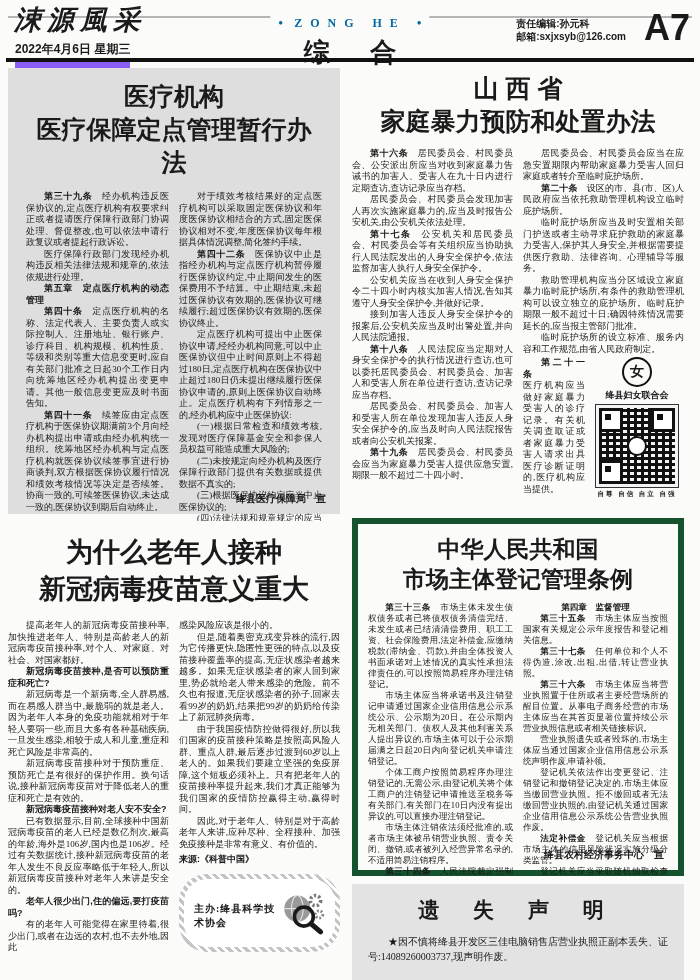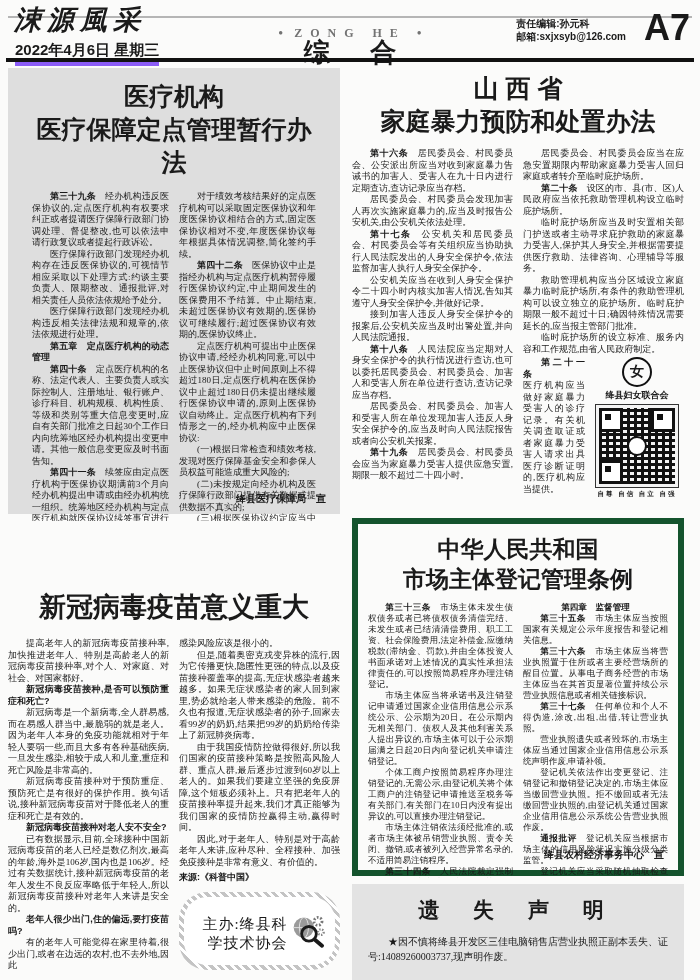--- a/index.html
+++ b/index.html
@@ -2,31 +2,31 @@
 <html><head>
 <meta charset="utf-8">
 <style>
   html,body{margin:0;padding:0;background:#ffffff;}
   .page{width:700px;height:980px;overflow:hidden;background:#fbfbfa;position:relative;
         color:#1a1a1a;font-family:"Liberation Serif",serif;}
 
   
   .hdr{position:relative;height:62px;}
   .hdr-line{position:absolute;top:16px;left:8px;right:8px;height:2px;background:#b5b5b5;}
-  .hdr-pinyin{position:absolute;top:26px;left:50%;transform:translateX(-50%);
-              background:#fbfbfa;padding:0 8px;color:#737373;font-weight:bold;
+  .hdr-pinyin{position:absolute;top:16px;left:50%;transform:translateX(-50%);
+              background:#fbfbfa;padding:0 8px;color:#0369a1;font-weight:bold;
               font-size:12px;letter-spacing:8px;white-space:nowrap;font-family:"Liberation Serif",serif;}
   .hdr-pinyin .dot{font-size:8px;letter-spacing:0;vertical-align:2px;}
   .hdr-section{position:absolute;top:35px;left:50%;transform:translateX(-50%);
                font-family:Liberation Serif, serif;font-weight:bold;font-size:26px;
                word-spacing:34px;white-space:nowrap;}
   .masthead{position:absolute;left:14px;top:2px;font-family:"DejaVu Serif",serif;
             font-style:italic;font-weight:bold;font-size:27px;letter-spacing:6px;white-space:nowrap;}
   .hdr-date{position:absolute;left:15px;top:41px;font-family:"Liberation Sans",sans-serif;
-            font-weight:bold;font-size:15px;border-bottom:4px solid #8b5cf6;padding-bottom:2px;}
+            font-weight:bold;font-size:12px;border-bottom:8px solid #8b5cf6;padding-bottom:2px;}
   .hdr-editor{position:absolute;right:74px;top:17px;font-family:"Liberation Sans",sans-serif;
               font-weight:bold;font-size:10px;line-height:13px;}
   .hdr-pageno{position:absolute;right:10px;top:10px;font-family:"Liberation Sans",sans-serif;
               font-weight:900;font-size:36px;line-height:36px;}
   .hdr-bar{position:absolute;left:6px;right:6px;bottom:0;height:4px;background:#111;}
 
   
   .content{display:flex;gap:12px;padding:6px 8px 0;}
   .half{width:332px;flex:none;}
 
@@ -38,33 +38,33 @@
   .para.subhead{font-weight:bold;font-family:"Liberation Sans",sans-serif;}
   .para.chapter{text-align:center;text-indent:0;font-weight:bold;font-family:"Liberation Sans",sans-serif;}
   .para.source{text-indent:0;font-weight:bold;font-family:"Liberation Sans",sans-serif;margin-top:4px;}
   .para.cont{text-indent:0;}
   .para.lead-line{font-weight:bold;font-family:"Liberation Sans",sans-serif;text-indent:2em;}
   .lead{font-weight:bold;font-family:"Liberation Sans",sans-serif;}
   .sign{position:absolute;right:14px;bottom:8px;font-family:"Liberation Sans",sans-serif;
         font-weight:bold;font-size:10px;}
 
   
-  .a1{background:#dedede;padding:6px 24px;position:relative;height:446px;margin-bottom:38px;box-sizing:border-box;}
+  .a1{background:#dedede;padding:6px 18px;position:relative;height:446px;margin-bottom:20px;box-sizing:border-box;}
   .a1 .art-title{font-size:25px;line-height:33px;margin:6px 0 12px;}
   .a1 .cols{height:330px;}
 
   
   .a2 .art-title{font-size:27px;line-height:37px;margin:0 0 12px;}
 
   .kepu{margin-top:8px;border-radius:28px;padding:5px;
         background:repeating-linear-gradient(45deg,#c4c4c4 0 3px,#fff 3px 6px);}
   .kepu-in{border-radius:23px;background:#fff;display:flex;align-items:center;
            justify-content:space-between;padding:4px 10px;height:60px;}
   .kepu-l1{font-weight:bold;font-size:16px;letter-spacing:7px;}
-  .kepu-l2{font-weight:normal;font-size:15px;letter-spacing:1px;margin-top:7px;text-align:right;}
+  .kepu-l2{font-weight:bold;font-size:10px;letter-spacing:1px;margin-top:7px;}
 
   
   .a3{position:relative;height:438px;margin-bottom:8px;box-sizing:border-box;}
   .a3 .art-title{font-size:25px;line-height:33px;margin:4px 0 10px;}
   .a3 .cols{height:350px;}
   .dv-row{display:flex;gap:5px;margin-top:2px;}
   .dv-side{width:62px;flex:none;}
   .qr-block{flex:1;text-align:center;}
   .emblem{width:26px;height:26px;border:2.5px solid #111;border-radius:50%;margin:0 auto 2px;
           display:flex;align-items:center;justify-content:center;font-weight:bold;font-size:14px;}
@@ -118,42 +118,41 @@
     <div class="half">
 
       <section class="a1">
         <h2 class="art-title">
           <span>医疗机构</span><br>
           <span>医疗保障定点管理暂行办法</span>
         </h2>
         <div class="cols">
           <div class="col">
               <p class="para"><span class="lead">第三十九条　</span>经办机构违反医保协议的,定点医疗机构有权要求纠正或者提请医疗保障行政部门协调处理、督促整改,也可以依法申请行政复议或者提起行政诉讼。</p>
-              <p class="para">医疗保障行政部门发现经办机构存在违反医保协议的,可视情节相应采取以下处理方式:约谈主要负责人、限期整改、通报批评,对相关责任人员依法依规给予处分。</p>
               <p class="para">医疗保障行政部门发现经办机构违反相关法律法规和规章的,依法依规进行处理。</p>
               <p class="para subhead">第五章　定点医疗机构的动态管理</p>
               <p class="para"><span class="lead">第四十条　</span>定点医疗机构的名称、法定代表人、主要负责人或实际控制人、注册地址、银行账户、诊疗科目、机构规模、机构性质、等级和类别等重大信息变更时,应自有关部门批准之日起30个工作日内向统筹地区经办机构提出变更申请。其他一般信息变更应及时书面告知。</p>
               <p class="para"><span class="lead">第四十一条　</span>续签应由定点医疗机构于医保协议期满前3个月向经办机构提出申请或由经办机构统一组织。统筹地区经办机构与定点医疗机构就医保协议续签事宜进行协商谈判,双方根据医保协议履行情况和绩效考核情况等决定是否续签。协商一致的,可续签医保协议,未达成一致的,医保协议到期后自动终止。</p>
             </div>
           <div class="col">
               <p class="para">对于绩效考核结果好的定点医疗机构可以采取固定医保协议和年度医保协议相结合的方式,固定医保协议相对不变,年度医保协议每年根据具体情况调整,简化签约手续。</p>
               <p class="para"><span class="lead">第四十二条　</span>医保协议中止是指经办机构与定点医疗机构暂停履行医保协议约定,中止期间发生的医保费用不予结算。中止期结束,未超过医保协议有效期的,医保协议可继续履行;超过医保协议有效期的,医保协议终止。</p>
               <p class="para">定点医疗机构可提出中止医保协议申请,经经办机构同意,可以中止医保协议但中止时间原则上不得超过180日,定点医疗机构在医保协议中止超过180日仍未提出继续履行医保协议申请的,原则上医保协议自动终止。定点医疗机构有下列情形之一的,经办机构应中止医保协议:</p>
               <p class="para">(一)根据日常检查和绩效考核,发现对医疗保障基金安全和参保人员权益可能造成重大风险的;</p>
               <p class="para">(二)未按规定向经办机构及医疗保障行政部门提供有关数据或提供数据不真实的;</p>
               <p class="para">(三)根据医保协议约定应当中止医保协议的;</p>
               <p class="para">(四)法律法规和规章规定的应当中止的其他情形。</p>
             </div>
         </div>
         <div class="sign">绛县医疗保障局　宣</div>
       </section>
 
       <section class="a2">
         <h2 class="art-title">
-          <br>
+          <span>为什么老年人接种</span><br>
           <span>新冠病毒疫苗意义重大</span>
         </h2>
         <div class="cols">
           <div class="col">
               <p class="para">提高老年人的新冠病毒疫苗接种率,加快推进老年人、特别是高龄老人的新冠病毒疫苗接种率,对个人、对家庭、对社会、对国家都好。</p>
               <p class="para subhead">新冠病毒疫苗接种,是否可以预防重症和死亡?</p>
               <p class="para">新冠病毒是一个新病毒,全人群易感,而在易感人群当中,最脆弱的就是老人。因为老年人本身的免疫功能就相对于年轻人要弱一些,而且大多有各种基础疾病,一旦发生感染,相较于成人和儿童,重症和死亡风险是非常高的。</p>
               <p class="para">新冠病毒疫苗接种对于预防重症、预防死亡是有很好的保护作用。换句话说,接种新冠病毒疫苗对于降低老人的重症和死亡是有效的。</p>
               <p class="para subhead">新冠病毒疫苗接种对老人安不安全?</p>
               <p class="para">已有数据显示,目前,全球接种中国新冠病毒疫苗的老人已经是数亿剂次,最高的年龄,海外是106岁,国内也是106岁。经过有关数据统计,接种新冠病毒疫苗的老年人发生不良反应率略低于年轻人,所以新冠病毒疫苗接种对老年人来讲是安全的。</p>
@@ -249,25 +248,25 @@
           <div class="col">
               <p class="para"><span class="lead">第三十三条　</span>市场主体未发生债权债务或者已将债权债务清偿完结、未发生或者已结清清偿费用、职工工资、社会保险费用,法定补偿金,应缴纳税款(滞纳金、罚款),并由全体投资人书面承诺对上述情况的真实性承担法律责任的,可以按照简易程序办理注销登记。</p>
               <p class="para">市场主体应当将承诺书及注销登记申请通过国家企业信用信息公示系统公示、公示期为20日。在公示期内无相关部门、债权人及其他利害关系人提出异议的,市场主体可以于公示期届满之日起20日内向登记机关申请注销登记。</p>
               <p class="para">个体工商户按照简易程序办理注销登记的,无需公示,由登记机关将个体工商户的注销登记申请推送至税务等有关部门,有关部门在10日内没有提出异议的,可以直接办理注销登记。</p>
               <p class="para">市场主体注销依法须经批准的,或者市场主体被吊销营业执照、责令关闭、撤销,或者被列入经营异常名录的,不适用简易注销程序。</p>
               <p class="para"><span class="lead">第三十四条　</span>人民法院裁定强制清算或者裁定宣告破产的,有关清算组、破产管理人可以持人民法院终结强制清算程序的裁定或者终结破产程序的裁定,直接向登记机关申请办理注销登记。</p>
             </div>
           <div class="col">
               <p class="para chapter">第四章　监督管理</p>
               <p class="para"><span class="lead">第三十五条　</span>市场主体应当按照国家有关规定公示年度报告和登记相关信息。</p>
+              <p class="para"><span class="lead">第三十七条　</span>任何单位和个人不得伪造,涂改,出租,出借,转让营业执照。</p>
               <p class="para"><span class="lead">第三十六条　</span>市场主体应当将营业执照置于住所或者主要经营场所的醒目位置。从事电子商务经营的市场主体应当在其首页显著位置持续公示营业执照信息或者相关链接标识。</p>
-              <p class="para"><span class="lead">第三十七条　</span>任何单位和个人不得伪造,涂改,出租,出借,转让营业执照。</p>
               <p class="para">营业执照遗失或者毁坏的,市场主体应当通过国家企业信用信息公示系统声明作废,申请补领。</p>
               <p class="para">登记机关依法作出变更登记、注销登记和撤销登记决定的,市场主体应当缴回营业执照。拒不缴回或者无法缴回营业执照的,由登记机关通过国家企业信用信息公示系统公告营业执照作废。</p>
-              <p class="para"><span class="lead">通报批评　</span>登记机关应当根据市场主体的信用风险状况实施分级分类监管。</p>
+              <p class="para"><span class="lead">法定补偿金　</span>登记机关应当根据市场主体的信用风险状况实施分级分类监管。</p>
               <p class="para">登记机关应当采取随机抽取检查对象、随机选派执法检查人员的方式,对市场主体登记事项进行监督检查,并及时向社会公开监督检查结果。</p>
             </div>
         </div>
         <div class="sign">绛县农村经济事务中心　宣</div>
       </section>
 
       <section class="lost">
         <div class="lost-title">遗 失 声 明</div>
         <div class="lost-body">★因不慎将绛县开发区三佳电脑销售店营业执照正副本丢失、证号:14089260003737,现声明作废。</div>
       </section>

